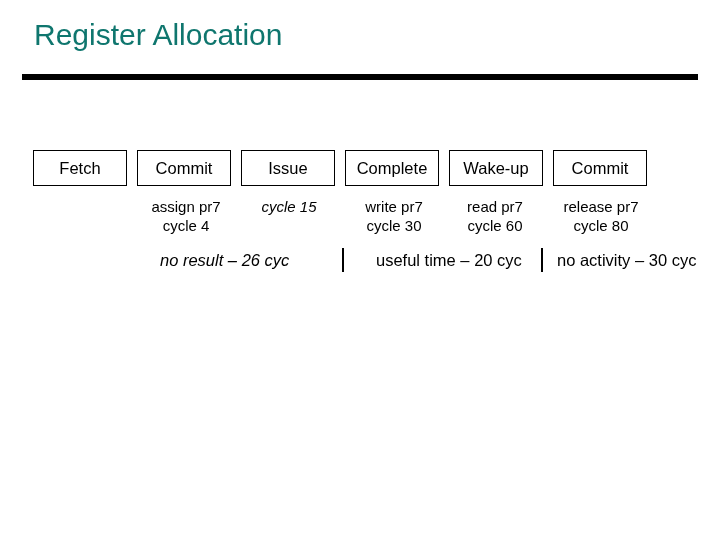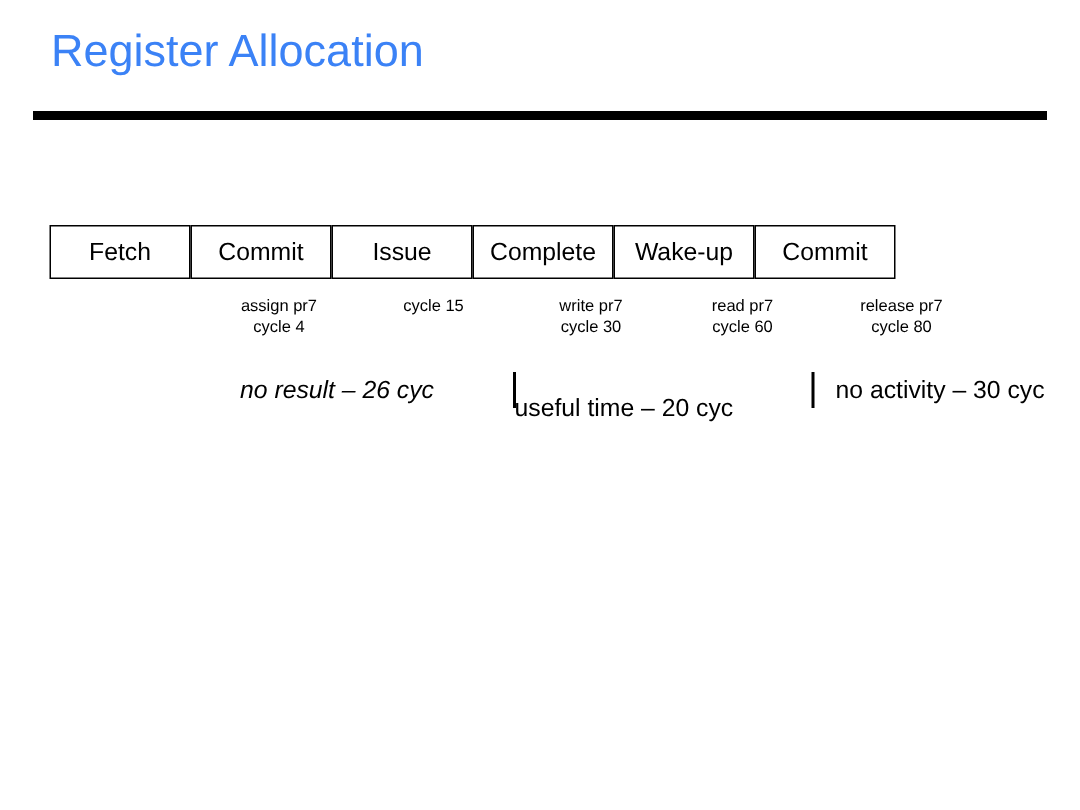--- a/index.html
+++ b/index.html
@@ -16,36 +16,36 @@
     width: 720px;
     height: 540px;
     box-sizing: border-box;
   }
   .title {
     position: absolute;
     left: 34px;
     top: 18px;
     font-size: 30px;
     font-weight: 400;
-    color: #3b82f6;
+    color: #0f766e;
   }
   .rule {
     position: absolute;
     left: 22px;
     top: 74px;
     width: 676px;
     height: 6px;
     background: #000;
   }
   .stage-row {
     position: absolute;
     left: 33px;
     top: 150px;
     display: flex;
-    gap: 0;
+    gap: 10px;
   }
   .stage {
     border: 1px solid #000;
     box-sizing: border-box;
     width: 94px;
     height: 36px;
     display: flex;
     align-items: center;
     justify-content: center;
     font-size: 16.5px;
@@ -53,43 +53,43 @@
   .labels-row {
     position: absolute;
     top: 198px;
     left: 0;
     width: 720px;
   }
   .lbl {
     position: absolute;
     width: 110px;
     text-align: center;
-    font-size: 11px;
+    font-size: 15px;
     line-height: 1.25;
   }
   .l-rename { left: 131px; }
-  .l-issue  { left: 234px; }
+  .l-issue  { left: 234px; font-style: italic; }
   .l-comp   { left: 339px; }
   .l-wake   { left: 440px; }
   .l-commit { left: 546px; }
 
   .brackets {
     position: absolute;
     top: 251px;
     left: 0;
     width: 720px;
     font-size: 16.5px;
   }
   .br {
     position: absolute;
     top: 0;
     white-space: nowrap;
   }
   .br1 { left: 160px; font-style: italic; }
-  .br2 { left: 343px; margin-top: 12px; }
+  .br2 { left: 376px; }
   .br3 { left: 557px; }
   .vsep {
     position: absolute;
     top: -3px;
     width: 2px;
     height: 24px;
     background: #000;
   }
   .vs1 { left: 342px; }
   .vs2 { left: 541px; }

